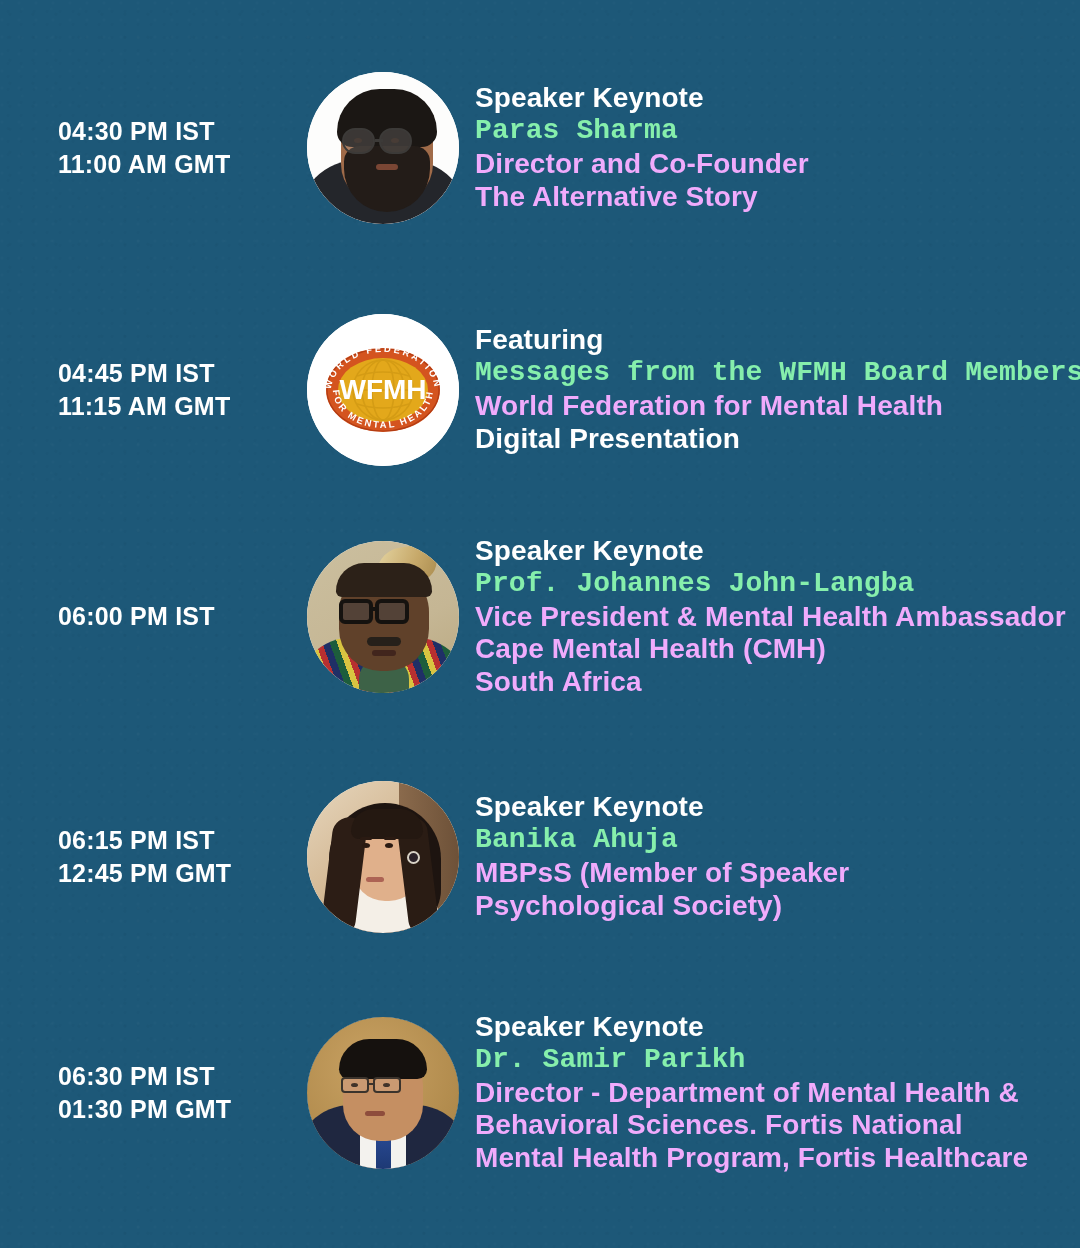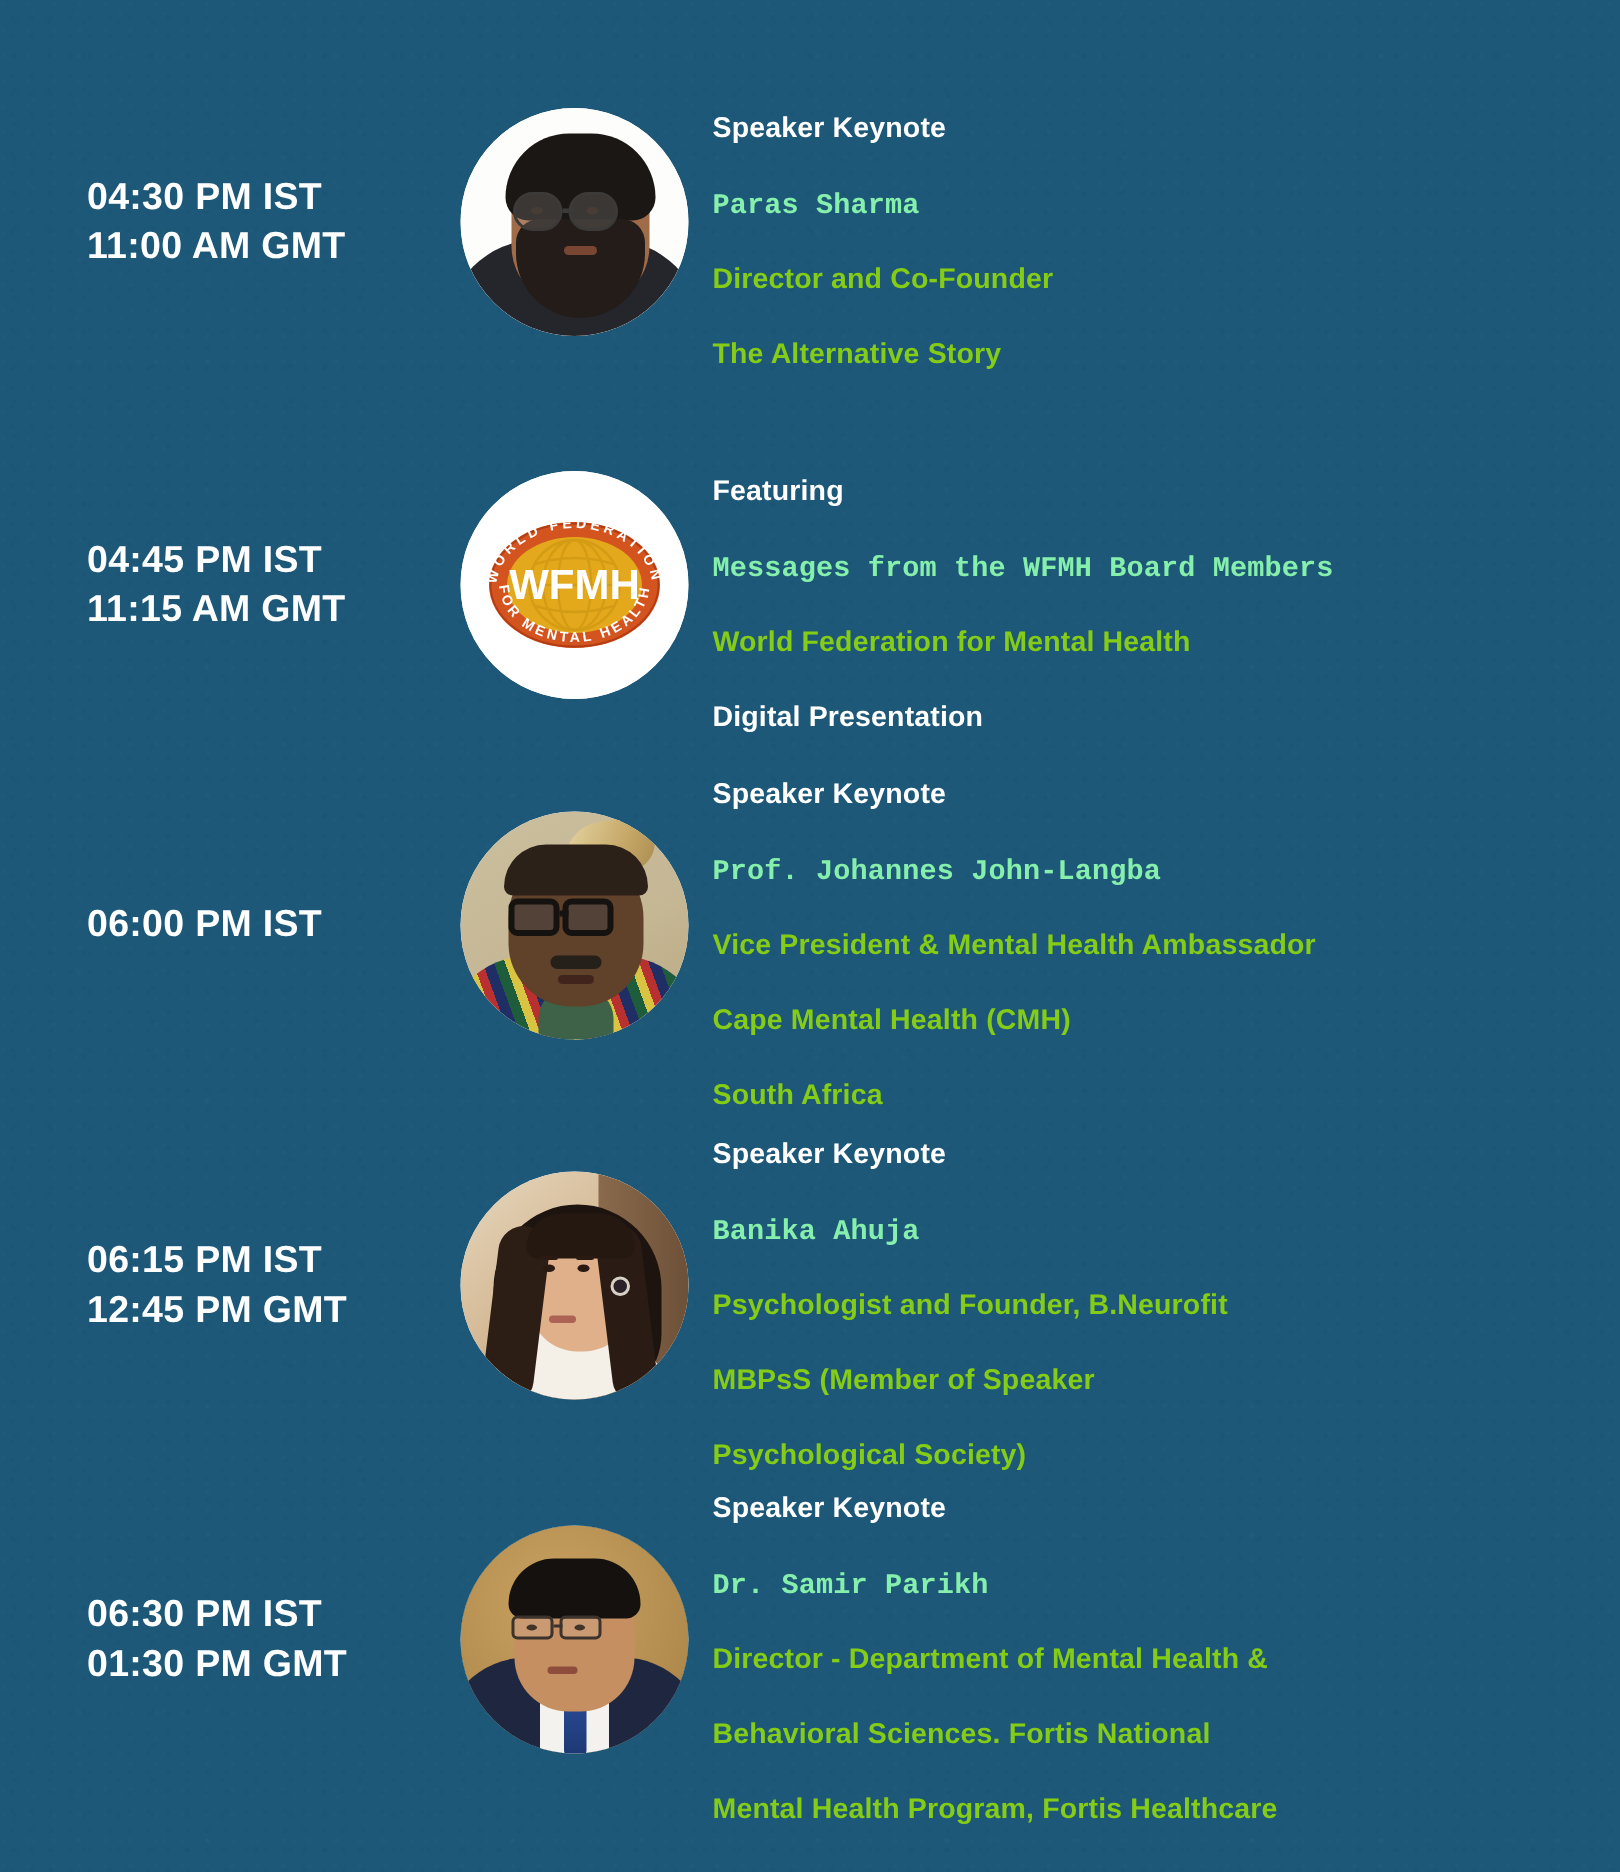--- a/index.html
+++ b/index.html
@@ -69,29 +69,28 @@
     background:#ffffff;
   }
 
   
   .text-col {
     flex:1 1 auto;
     padding-right:20px;
   }
   .line {
     font-weight:bold;
-    font-size:19px;
+    font-size:28px;
     line-height:1.175;
     letter-spacing:.1px;
     white-space:nowrap;
-    margin-top:28px;
   }
   .line.role   { color:#ffffff; }
   .line.name   { color:#86efac;font-family:Liberation Mono, monospace; }
-  .line.detail { color:#84cc16; }
+  .line.detail { color:#f0abfc; }
   .line.plain  { color:#ffffff; }
 
   
   .p { position:absolute; }
 
   
   .ph-bg { inset:0; background:#fdfdfc; }
   .ph-shirt {
     width:170px; height:70px; left:-9px; bottom:-6px;
     background:#24262b; border-radius:60px 60px 0 0;
@@ -322,21 +321,20 @@
         <div class="p ba-brow2"></div>
         <div class="p ba-e1"></div>
         <div class="p ba-e2"></div>
         <div class="p ba-mouth"></div>
         <div class="p ba-ear"></div>
       </div>
     </div>
     <div class="text-col">
       <div class="line role">Speaker Keynote</div>
       <div class="line name">Banika Ahuja</div>
-      <div class="line detail">Psychologist and Founder, B.Neurofit</div>
       <div class="line detail">MBPsS (Member of Speaker</div>
       <div class="line detail">Psychological Society)</div>
     </div>
   </div>
 
   <div class="session" id="row4">
     <div class="time-col">
       <div>06:30 PM IST</div>
       <div>01:30 PM GMT</div>
     </div>

